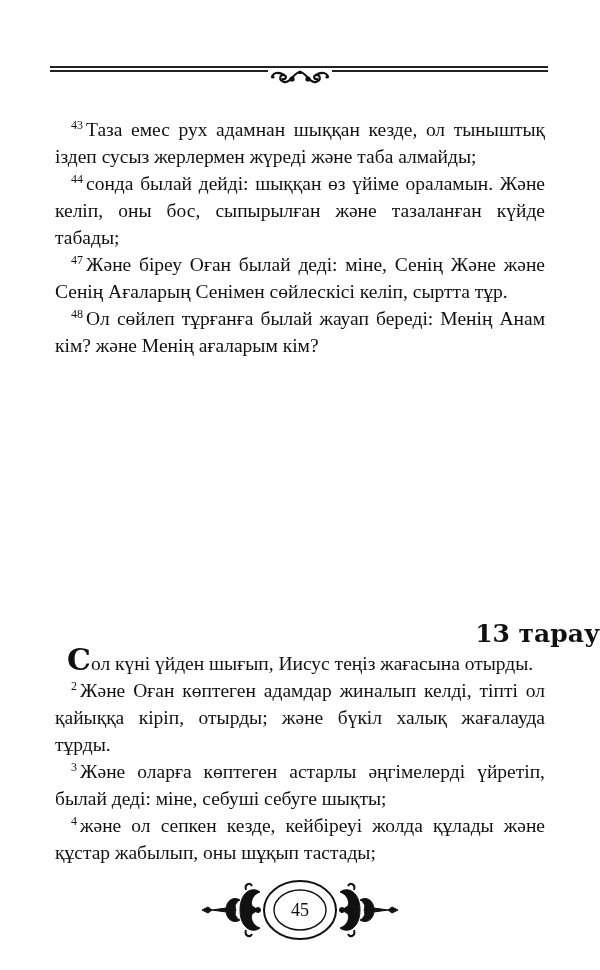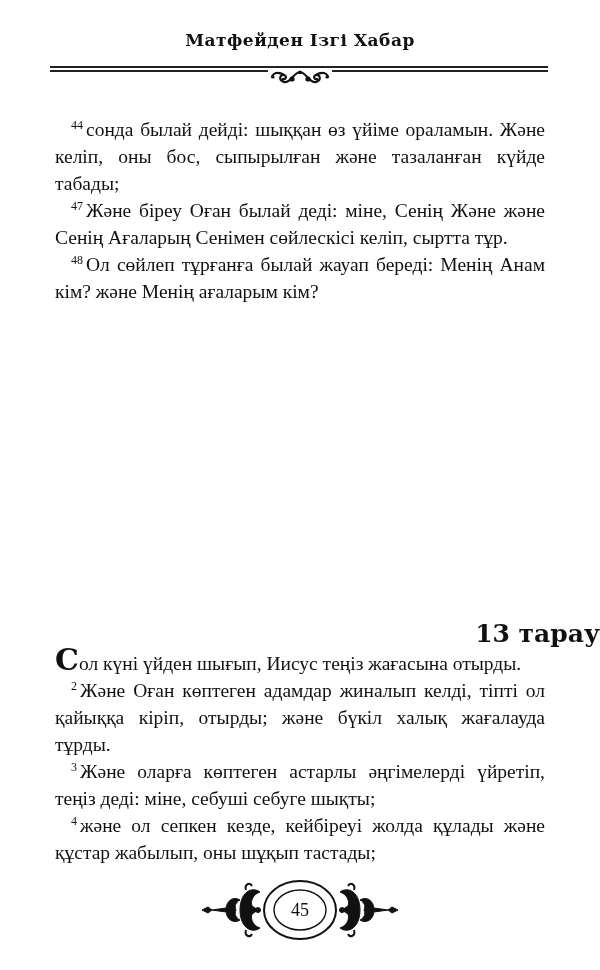--- a/index.html
+++ b/index.html
@@ -31,39 +31,38 @@
 
   .chapter-title {
     position: absolute; left: 0; top: 618px; width: 600px; text-align: right;
     font-family: "DejaVu Serif", serif; font-weight: bold; font-size: 25px; line-height: 32px;
   }
   .chapter-text {
     position: absolute; left: 55px; top: 650px; width: 490px;
     font-family: "Liberation Serif", serif; font-size: 19.5px; line-height: 27px;
     text-align: justify; color: #111;
   }
-  .chapter-text .verse.first { text-indent: 0; }
+  .chapter-text .verse.first { text-indent: 0; margin-left: 12px; }
   .dropcap {
     font-family: "DejaVu Serif", serif; font-weight: bold; font-size: 30px; line-height: 20px;
   }
 
   .folio {
     position: absolute; left: 200px; top: 878px; width: 200px; height: 64px;
   }
   .folio-number {
     position: absolute; left: 0; top: 20px; width: 200px; text-align: center;
     font-family: "Liberation Serif", serif; font-size: 18px; line-height: 24px; color: #111;
   }
 </style>
 </head>
 <body>
 
 <div class="page">
 
-  <div class="running-head">Матфейден Ізгі Хабар</div>
 
   <div class="rule-top"></div>
   <div class="rule-bottom"></div>
   <div class="head-ornament">
     <svg width="64" height="20" viewBox="0 0 64 20">
       <g fill="none" stroke="#111" stroke-width="2.2" stroke-linecap="round">
         <path d="M32 4 C26 4 22 16 16 14 C10 12 12 6 16 7 C19 8 18 12 15 11"></path>
         <path d="M32 4 C38 4 42 16 48 14 C54 12 52 6 48 7 C45 8 46 12 49 11"></path>
         <path d="M16 7 C10 3 5 5 4 9"></path>
         <path d="M48 7 C54 3 59 5 60 9"></path>
@@ -72,31 +71,32 @@
         <circle cx="24" cy="11" r="2.6"></circle>
         <circle cx="40" cy="11" r="2.6"></circle>
         <circle cx="5" cy="9" r="1.6"></circle>
         <circle cx="59" cy="9" r="1.6"></circle>
         <path d="M30 6 L32 2 L34 6 Z"></path>
       </g>
     </svg>
   </div>
 
   <div class="body-text">
+    <p class="verse"><sup>43</sup><span>Таза емес рух адамнан шыққан кезде, ол тыныштық іздеп сусыз жерлермен жүреді және таба алмайды;</span></p>
     <p class="verse"><sup>44</sup><span>сонда былай дейді: шыққан өз үйіме ораламын. Және келіп, оны бос, сыпырылған және тазаланған күйде табады;</span></p>
     <p class="verse"><sup>47</sup><span>Және біреу Оған былай деді: міне, Сенің Және және Сенің Ағаларың Сенімен сөйлескісі келіп, сыртта тұр.</span></p>
     <p class="verse"><sup>48</sup><span>Ол сөйлеп тұрғанға былай жауап береді: Менің Анам кім? және Менің ағаларым кім?</span></p>
   </div>
 
   <div class="chapter-title">13 тарау</div>
 
   <div class="chapter-text">
     <p class="verse first"><span class="dropcap">С</span><span>ол күні үйден шығып, Иисус теңіз жағасына отырды.</span></p>
     <p class="verse"><sup>2</sup><span>Және Оған көптеген адамдар жиналып келді, тіпті ол қайыққа кіріп, отырды; және бүкіл халық жағалауда тұрды.</span></p>
-    <p class="verse"><sup>3</sup><span>Және оларға көптеген астарлы әңгімелерді үйретіп, теңіз деді: міне, себуші себуге шықты;</span></p>
+    <p class="verse"><sup>3</sup><span>Және оларға көптеген астарлы әңгімелерді үйретіп, былай деді: міне, себуші себуге шықты;</span></p>
     <p class="verse"><sup>4</sup><span>және ол сепкен кезде, кейбіреуі жолда құлады және құстар жабылып, оны шұқып тастады;</span></p>
   </div>
 
   <div class="folio">
     <svg width="200" height="64" viewBox="0 0 200 64">
 
       <g fill="#111" stroke="#111">
         <path d="M2 32 L8 29 L12 32 L8 35 Z"></path>
         <path d="M12 32 L26 30 L26 34 Z"></path>
         <path d="M26 32 C26 22 34 18 40 22 C36 24 34 28 36 32 C34 36 36 40 40 42 C34 46 26 42 26 32 Z"></path>

